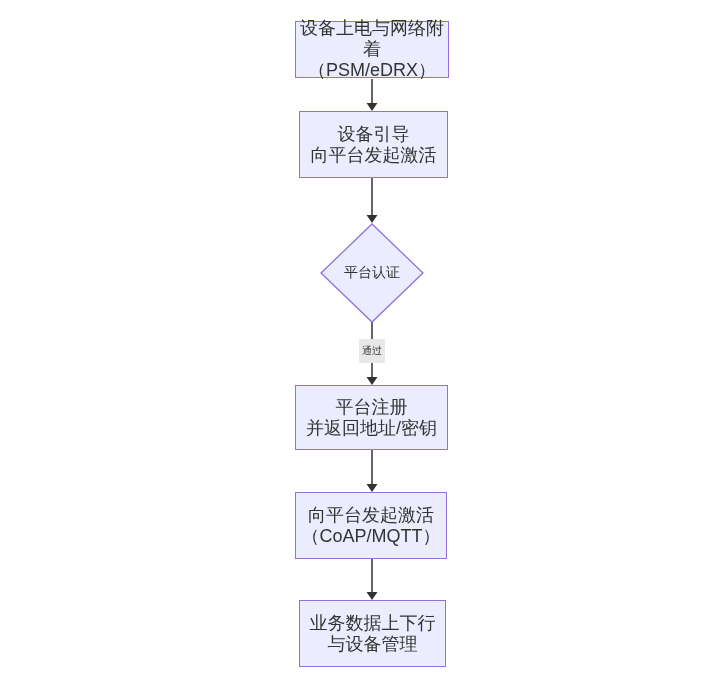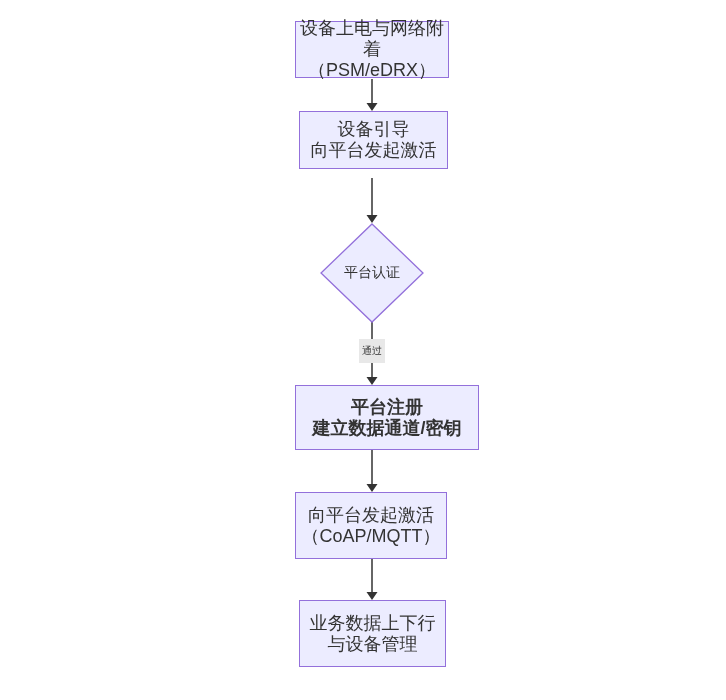--- a/index.html
+++ b/index.html
@@ -81,37 +81,37 @@
       <line x1="372" y1="559" x2="372" y2="592"></line>
       <polygon points="366.5,592 377.5,592 372,600"></polygon>
     </g>
   </svg>
 
   <div class="flow-node" style="left:295px; top:21px; width:154px; height:57px;">
     <span>设备上电与网络附着</span>
     <span>（PSM/eDRX）</span>
   </div>
 
-  <div class="flow-node" style="left:299px; top:111px; width:149px; height:58px;">
+  <div class="flow-node" style="left:299px; top:111px; width:149px; height:67px;">
     <span>设备引导</span>
     <span>向平台发起激活</span>
   </div>
 
   <div class="diamond-wrap" style="left:320px; top:223px; width:104px; height:100px;">
     <svg width="104" height="100">
       <polygon points="52,1 103,50 52,99 1,50"></polygon>
     </svg>
     <div class="diamond-label">平台认证</div>
   </div>
 
   <div class="edge-label" style="left:372px; top:339px;">通过</div>
 
-  <div class="flow-node" style="left:295px; top:385px; width:184px; height:65px;font-weight:bold;">
+  <div class="flow-node" style="left:295px; top:385px; width:153px; height:65px;">
     <span>平台注册</span>
-    <span>建立数据通道/密钥</span>
+    <span>并返回地址/密钥</span>
   </div>
 
   <div class="flow-node" style="left:295px; top:492px; width:152px; height:67px;">
     <span>向平台发起激活</span>
     <span>（CoAP/MQTT）</span>
   </div>
 
   <div class="flow-node" style="left:299px; top:600px; width:147px; height:67px;">
     <span>业务数据上下行</span>
     <span>与设备管理</span>

